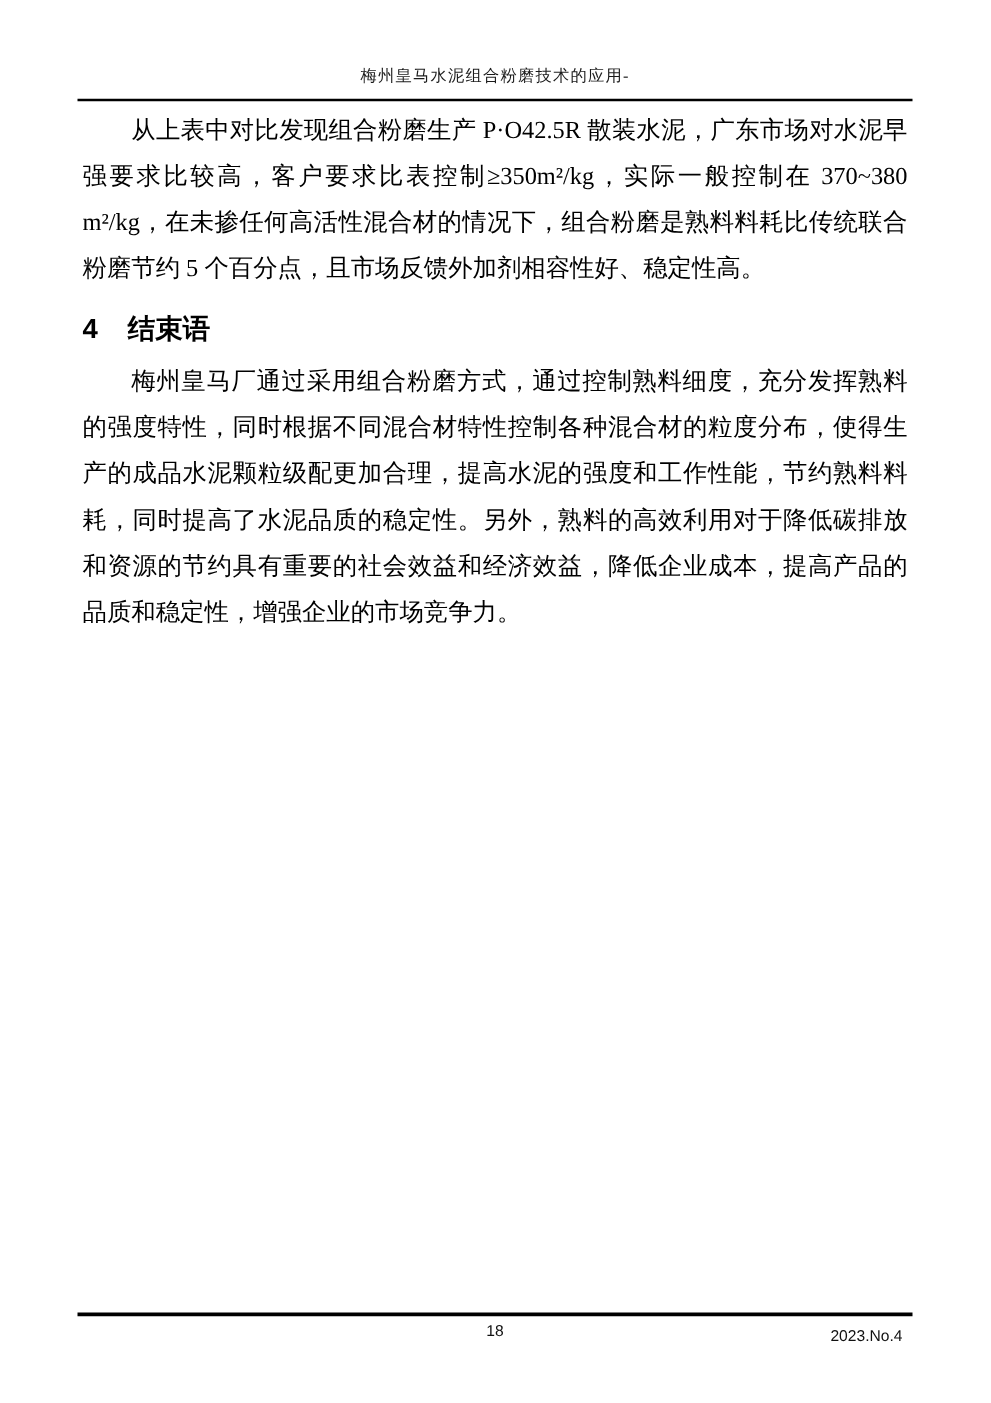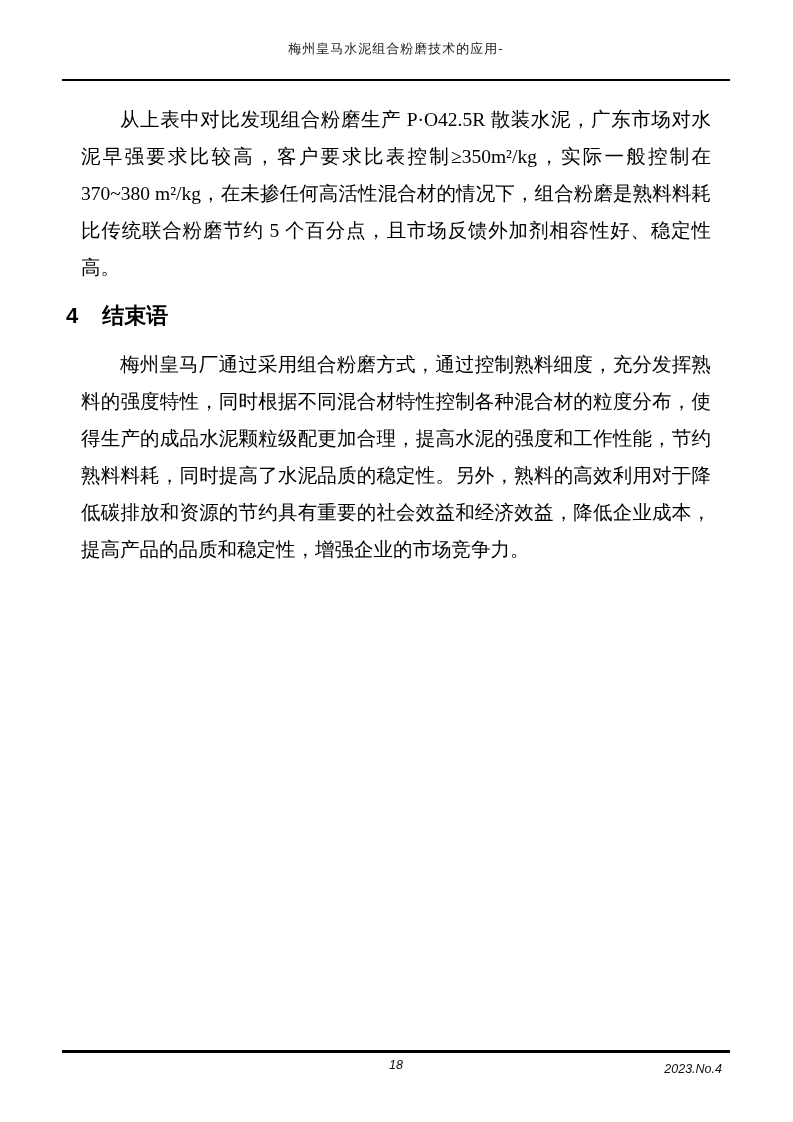--- a/index.html
+++ b/index.html
@@ -11,21 +11,21 @@
     position: relative;
     width: 793px;
     height: 1122px;
     background: #ffffff;
     font-family: "Liberation Serif", "DejaVu Serif", serif;
     color: #000000;
     overflow: hidden;
   }
   .running-header {
     position: absolute;
-    top: 40px;
+    top: 52px;
     left: 62px;
     width: 668px;
     text-align: center;
     font-size: 13px;
     letter-spacing: 1px;
     color: #1a1a1a;
   }
   .header-rule {
     position: absolute;
     top: 79px;
@@ -37,21 +37,21 @@
   .body-text {
     position: absolute;
     top: 86px;
     left: 66px;
     width: 660px;
     font-size: 19.5px;
     line-height: 37px;
     text-align: justify;
   }
   .body-text p {
-    margin: 15px;
+    margin: 0;
     text-indent: 2em;
     font-family: Liberation Serif, serif;
   }
   .section-heading {
     margin: 14px 0 9px 0;
     font-family: "Liberation Sans", "DejaVu Sans", sans-serif;
     font-weight: bold;
     font-size: 22px;
     line-height: 30px;
     text-indent: 0;
@@ -71,21 +71,20 @@
   }
   .footer-row {
     position: absolute;
     top: 1058px;
     left: 62px;
     width: 668px;
     height: 18px;
     font-family: "Liberation Sans", "DejaVu Sans", sans-serif;
     font-size: 12.5px;
     color: #111111;
-    font-style: italic;
   }
   .page-number {
     position: absolute;
     left: 0;
     width: 100%;
     text-align: center;
   }
   .issue-label {
     position: absolute;
     right: 8px;

